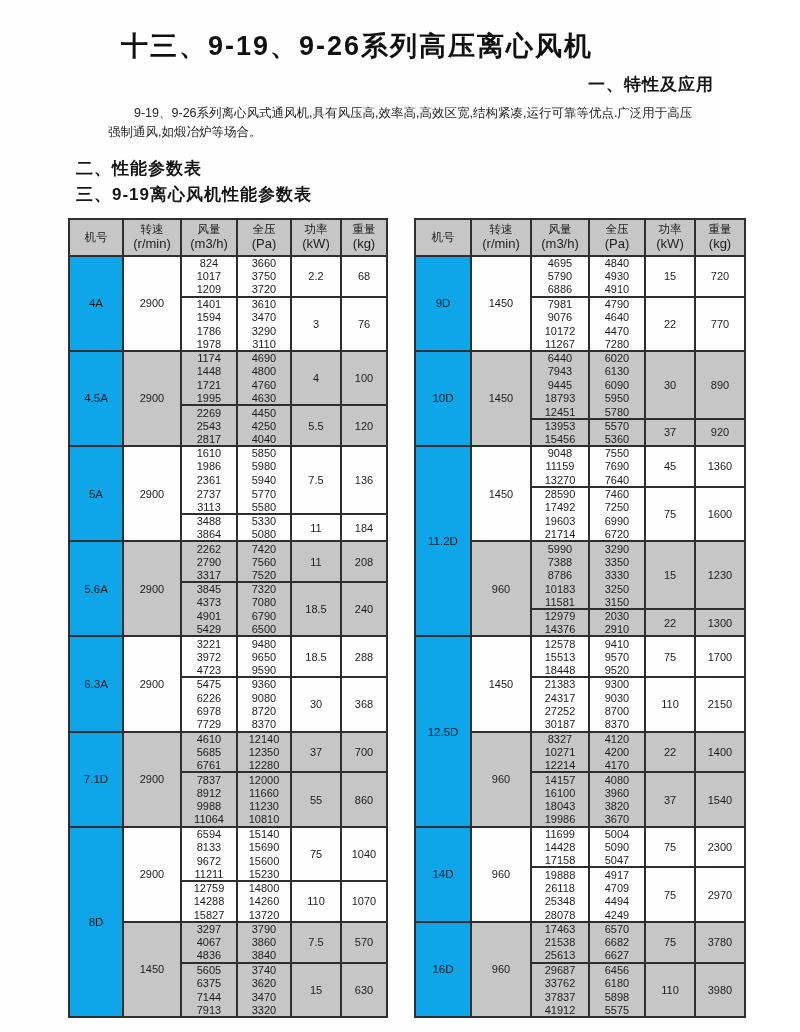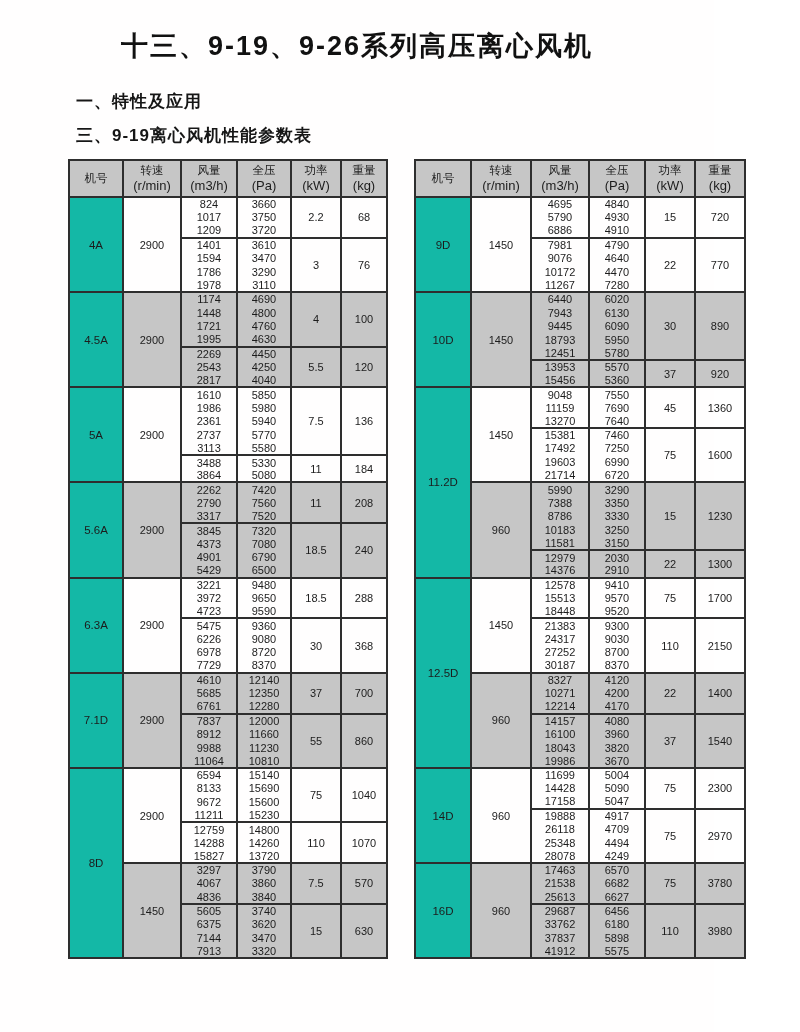--- a/index.html
+++ b/index.html
@@ -5,53 +5,55 @@
   html,body { margin:0; padding:0; background:#ffffff; }
   body { width:800px; height:1032px; overflow:hidden;
          font-family:"Liberation Sans", sans-serif; color:#1c1c1c; }
   .page { position:relative; width:714px; height:1032px; background:#fffefe; }
 
   .doc-title { text-align:center; padding-top:28px; font-size:27px; font-weight:900;
                letter-spacing:2px; color:#111; }
 
   .sec-heading { font-size:17px; font-weight:bold; color:#161616;
                  margin:0 0 0 76px; letter-spacing:1px; }
-  .h-features { margin-top:26px; }
+  .h-features { margin-top:9px;text-align:right; }
   .h-perf     { margin-top:14px; }
-  .h-919      { margin-top:11px; }
+  .h-919      { margin-top:3px; }
 
   .features-para { width:588px; margin:8px 0 0 108px; font-size:12.5px;
                    line-height:1.55; text-indent:26px; color:#222; }
 
   .tables-wrap { display:flex; gap:26px; margin:12px 0 0 68px; align-items:flex-start; }
 
   table.perf-table { border-collapse:collapse; table-layout:fixed;
                      border:2px solid #2e2e2e; }
   .perf-table td { padding:0; font-size:11px; text-align:center; vertical-align:middle;
                    border-left:2px solid #2e2e2e; border-right:2px solid #2e2e2e;
                    color:#1c1c1c; overflow:hidden; white-space:nowrap; }
   .perf-table tbody tr { height:13.6px; }
   .perf-table thead tr { height:37px; }
   .perf-table thead td { background:#c6c6c6; border-bottom:2px solid #2e2e2e;
                          font-size:11.5px; line-height:1.25; }
   .perf-table td.gs { border-top:2px solid #2e2e2e; }
   .perf-table td.sh { background:#c6c6c6; }
-  .perf-table td.mod { background:#14b8a6; font-size:11.5px; }
+  .perf-table td.mod { background:#0ea5e9; font-size:11.5px; }
   .hdr-unit { font-size:13px; }
 </style>
 </head>
 <body>
 
 <div class="page">
 
   <div class="doc-title">十三、9-19、9-26系列高压离心风机</div>
 
   <div class="sec-heading h-features">一、特性及应用</div>
 
-
+  <p class="features-para">9-19、9-26系列离心风式通风机,具有风压高,效率高,高效区宽,结构紧凑,运行可靠等优点.广泛用于高压强制通风,如煅冶炉等场合。</p>
+
+  <div class="sec-heading h-perf">二、性能参数表</div>
 
   <div class="sec-heading h-919">三、9-19离心风机性能参数表</div>
 
   <div class="tables-wrap">
 
     <table class="perf-table" id="table-left" style="width:318px">
       <colgroup>
         <col style="width:54px">
           <col style="width:58px">
           <col style="width:56px">
@@ -472,21 +474,21 @@
           </tr>
           <tr>
             <td class="">11159</td>
             <td class="">7690</td>
           </tr>
           <tr>
             <td class="">13270</td>
             <td class="">7640</td>
           </tr>
           <tr>
-            <td class="gs">15381</td>
+            <td class="gs">28590</td>
             <td class="gs">7460</td>
             <td class="gs" rowspan="4">75</td>
             <td class="gs" rowspan="4">1600</td>
           </tr>
           <tr>
             <td class="">17492</td>
             <td class="">7250</td>
           </tr>
           <tr>
             <td class="">19603</td>

